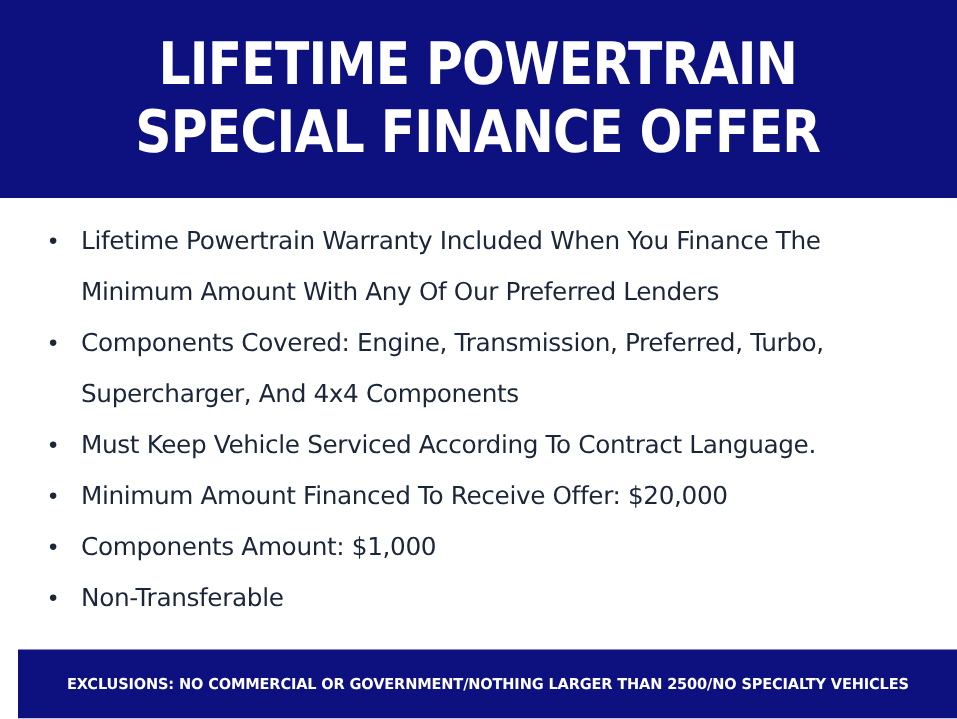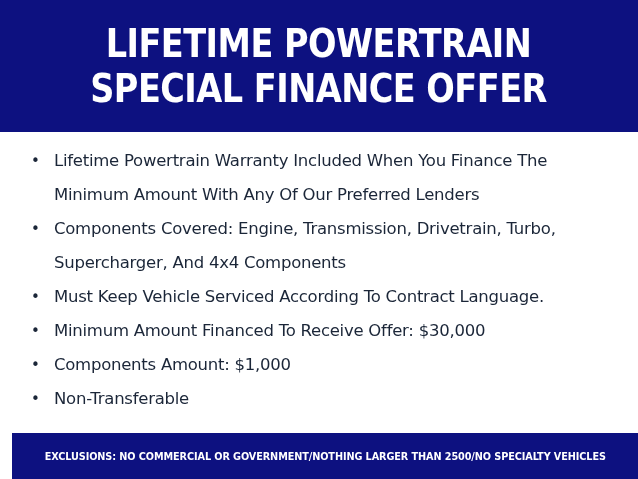--- a/index.html
+++ b/index.html
@@ -118,31 +118,31 @@
   <div class="body-area">
     <ul class="bullet-list">
 
       <li class="bullet-item">
         <span class="dot">•</span>
         <span class="btext">Lifetime Powertrain Warranty Included When You Finance The Minimum Amount With Any Of Our Preferred Lenders</span>
       </li>
 
       <li class="bullet-item">
         <span class="dot">•</span>
-        <span class="btext">Components Covered: Engine, Transmission, Drivetrain, Turbo, Supercharger, And 4x4 Components</span>
+        <span class="btext">Components Covered: Engine, Transmission, Preferred, Turbo, Supercharger, And 4x4 Components</span>
       </li>
 
       <li class="bullet-item">
         <span class="dot">•</span>
         <span class="btext">Must Keep Vehicle Serviced According To Contract Language.</span>
       </li>
 
       <li class="bullet-item">
         <span class="dot">•</span>
-        <span class="btext">Minimum Amount Financed To Receive Offer: $30,000</span>
+        <span class="btext">Minimum Amount Financed To Receive Offer: $20,000</span>
       </li>
 
       <li class="bullet-item">
         <span class="dot">•</span>
         <span class="btext">Components Amount: $1,000</span>
       </li>
 
       <li class="bullet-item">
         <span class="dot">•</span>
         <span class="btext">Non-Transferable</span>

